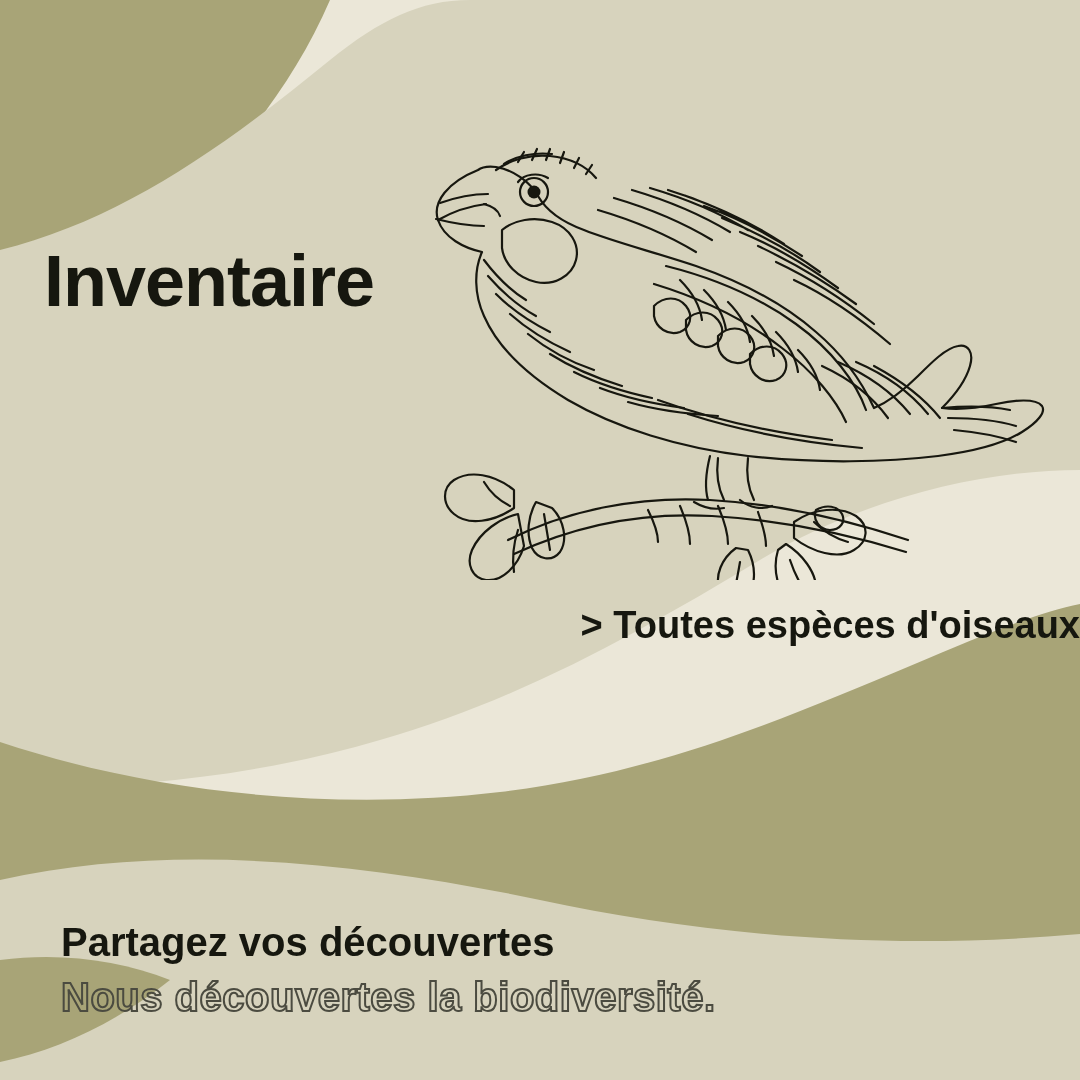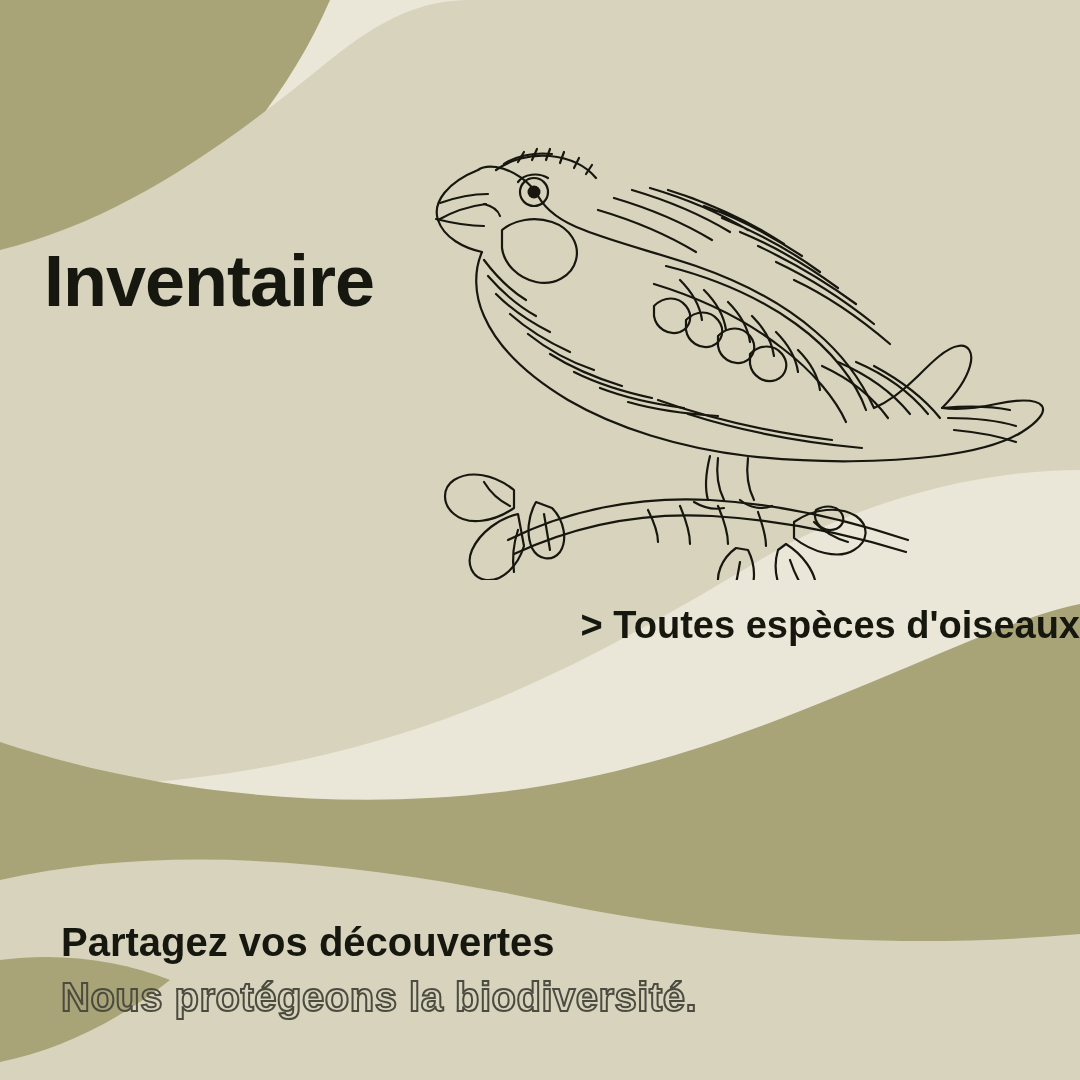--- a/index.html
+++ b/index.html
@@ -182,16 +182,16 @@
   </div>
 
   <div class="bullets">
     <div>&gt; Toutes espèces d'oiseaux</div>
   </div>
 
   <div class="footer">
     <div class="footer-strong">
       <div>Partagez vos découvertes</div>
     </div>
-    <div class="footer-outline">Nous protégeons la biodiversité.</div>
+    <div class="footer-outline">Nous découvertes la biodiversité.</div>
   </div>
 
 </div>
 
 </body></html>

